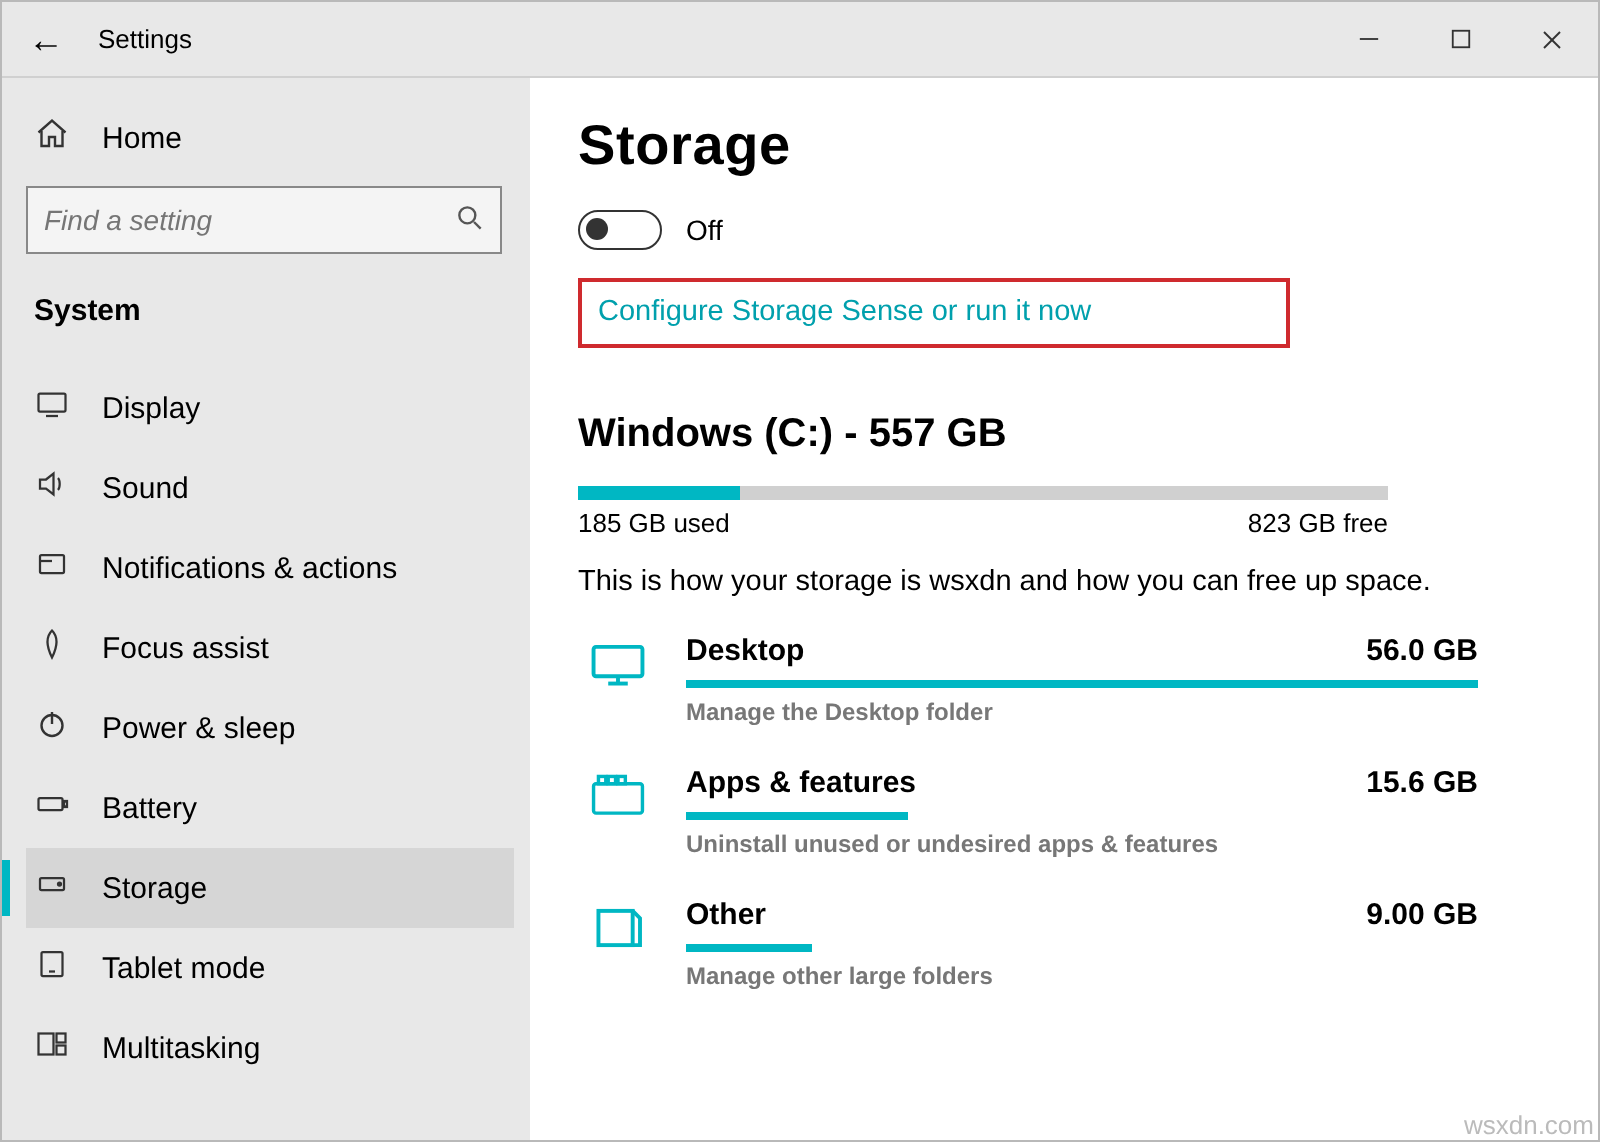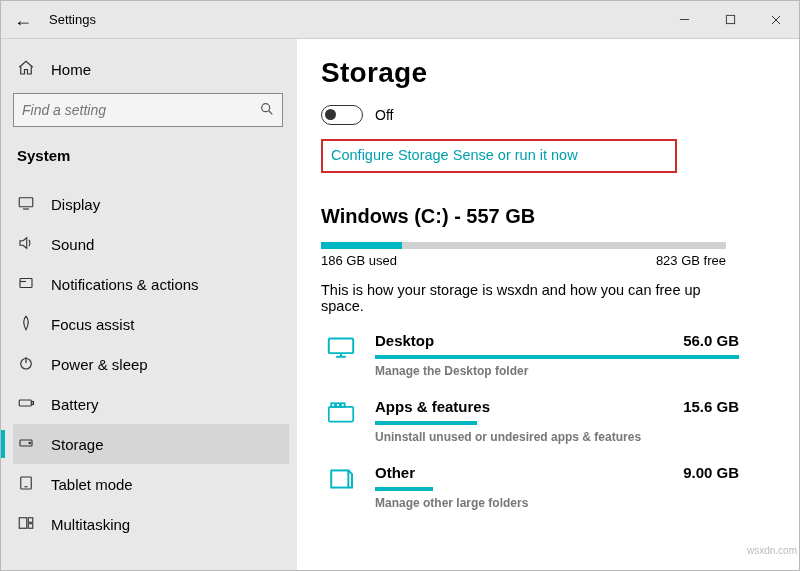--- a/index.html
+++ b/index.html
@@ -4,21 +4,21 @@
 <style>
   * { box-sizing: border-box; margin: 0; padding: 0; }
   body { font-family: "Segoe UI", Arial, sans-serif; font-size: 14px; color: #000; background: #fff; width: 800px; height: 571px; overflow: hidden; }
   .window { display: flex; flex-direction: column; height: 100%; border: 1px solid #b9b9b9; }
   .titlebar { display: flex; align-items: center; height: 38px; background: #e8e8e8; border-bottom: 1px solid #d0d0d0; }
   .titlebar .back { width: 44px; text-align: center; font-size: 18px; line-height: 38px; cursor: default; }
   .titlebar .title { font-size: 13px; padding-left: 4px; }
   .titlebar .winbtns { margin-left: auto; display: flex; }
   .winbtn { width: 46px; height: 38px; display: flex; align-items: center; justify-content: center; font-size: 14px; color: #222; }
   .body { display: flex; flex: 1; overflow: hidden; }
-  .sidebar { width: 296px; background: #e8e8e8; padding: 12px 8px 0 12px; overflow-y: auto; }
+  .sidebar { width: 264px; background: #e8e8e8; padding: 12px 8px 0 12px; overflow-y: auto; }
   .home { display: flex; align-items: center; height: 36px; padding-left: 4px; font-size: 15px; }
   .home svg, .nav-item svg { width: 18px; height: 18px; }
   .home .lbl { margin-left: 16px; }
   .searchwrap { position: relative; margin: 6px 6px 14px 0; }
   .searchwrap input { width: 100%; height: 34px; border: 1px solid #888; background: #f4f4f4; padding: 0 30px 0 8px; font-size: 14px; font-family: inherit; font-style: italic; color: #0369a1; outline: none; }
   .searchwrap .sicon { position: absolute; right: 8px; top: 8px; color: #555; }
   .sys-head { font-weight: 600; font-size: 15px; padding: 6px 4px 20px; }
   .nav { position: relative; }
   .nav-item { display: flex; align-items: center; height: 40px; padding-left: 4px; font-size: 15px; position: relative; text-align: right; }
   .nav-item .lbl { margin-left: 16px; }
@@ -37,21 +37,21 @@
   .bar-fill { position: absolute; left: 0; top: 0; height: 100%; background: #00b7c3; }
   .bar-lbls { display: flex; justify-content: space-between; width: 405px; font-size: 13px; margin: 4px 0 14px; }
   .how { font-size: 14.5px; margin-bottom: 18px; }
   .cat { display: flex; align-items: flex-start; margin-bottom: 20px; }
   .cat-icon { width: 40px; height: 30px; color: #00b7c3; display: flex; align-items: center; justify-content: center; margin-right: 14px; }
   .cat-icon svg { width: 30px; height: 22px; }
   .cat-body { flex: 1; font-weight: bold; }
   .cat-head { display: flex; justify-content: space-between; font-size: 15px; margin-bottom: 6px; }
   .cat-bar { height: 4px; background: #00b7c3; margin-bottom: 5px; }
   .cat-sub { font-size: 12px; color: #777; }
-  .watermark { position: absolute; right: 2px; bottom: 14px; font-size: 10px; color: #bbb; }
+  .watermark { position: absolute; right: 2px; bottom: 0; font-size: 13px; color: #bbb; }
 </style>
 </head>
 <body>
 
 <div class="window">
   <div class="titlebar">
     <div class="back">←</div>
     <div class="title">Settings</div>
     <div class="winbtns">
       <div class="winbtn">
@@ -164,21 +164,21 @@
         <span>Off</span>
       </div>
       <div class="hl">
         <span class="link">Configure Storage Sense or run it now</span>
       </div>
       <h2>Windows (C:) - 557 GB</h2>
       <div class="bar">
         <div class="bar-fill" style="width:20%"></div>
       </div>
       <div class="bar-lbls">
-        <span>186 GB used</span>
+        <span>185 GB used</span>
         <span>823 GB free</span>
       </div>
       <p class="how">This is how your storage is wsxdn and how you can free up space.</p>
 
       <div class="cat">
         <div class="cat-icon">
             <svg viewBox="0 0 24 18" fill="none" stroke="#00b7c3" stroke-width="1.6">
               <rect x="2" y="2" width="20" height="12" rx="1"></rect>
               <line x1="8" y1="17" x2="16" y2="17"></line>
               <line x1="12" y1="14" x2="12" y2="17"></line>

